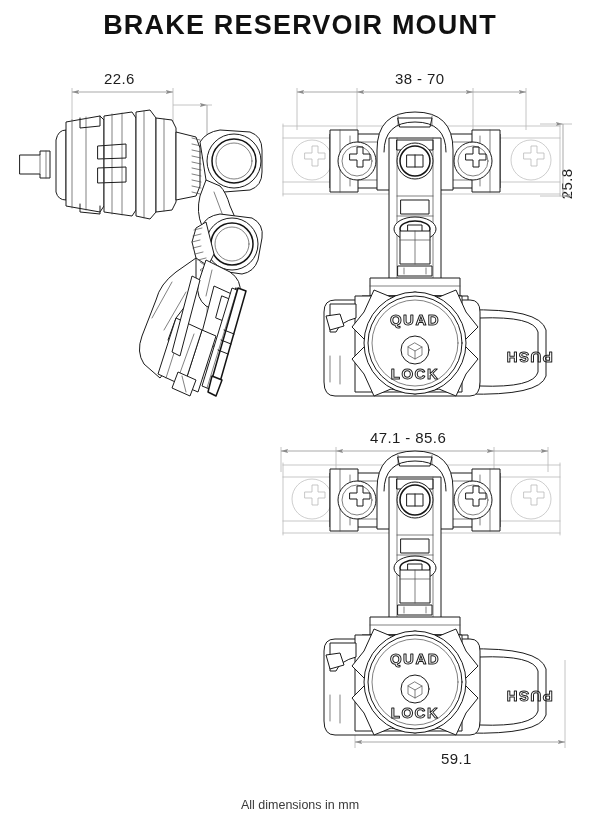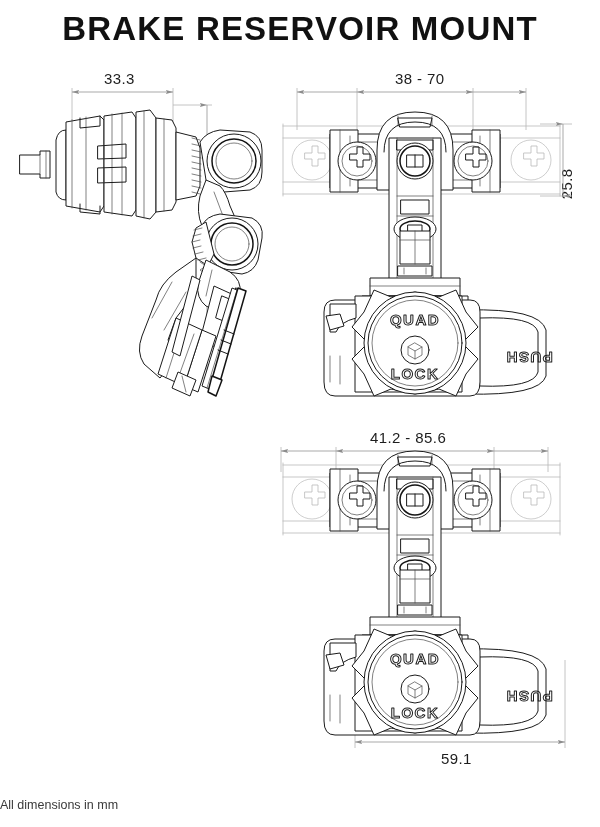--- a/index.html
+++ b/index.html
@@ -6,25 +6,25 @@
   body{
     width:600px;height:827px;position:relative;overflow:hidden;
     font-family:"Liberation Sans", sans-serif;
     color:#1a1a1a;
     -webkit-font-smoothing:antialiased;
   }
   #page{position:relative;width:600px;height:827px;}
 
   .title{
     position:absolute;top:10px;left:0;width:600px;text-align:center;
-    font-size:33px;font-weight:bold;letter-spacing:1.2px;color:#111;
+    font-size:27px;font-weight:bold;letter-spacing:1.2px;color:#111;
     font-family:"Liberation Sans", sans-serif;
   }
   .footer{
-    position:absolute;top:798px;left:0;width:600px;text-align:left;
+    position:absolute;top:798px;left:0;width:600px;text-align:center;
     font-size:12.5px;color:#3a3a3a;
   }
 
   
   .dimlabel{
     position:absolute;font-size:15px;color:#1d1d1d;white-space:nowrap;
     letter-spacing:.4px;
   }
   .dimlabel.vert{transform-origin:50% 50%;}
 
@@ -43,29 +43,29 @@
   .dimext{fill:none;stroke:#b5b5b5;stroke-width:.8;}
   .arrowF{fill:#8c8c8c;}
 </style>
 </head>
 <body>
 
 <div id="page">
 
   <div class="title">BRAKE RESERVOIR MOUNT</div>
 
-  <div class="dimlabel" style="left:104px;top:70px;">33.3</div>
+  <div class="dimlabel" style="left:104px;top:70px;">22.6</div>
 
   <div class="dimlabel vert" style="left:203px;top:227px;transform:rotate(-90deg) translate(-50%,-50%);">90.6</div>
 
   <div class="dimlabel" style="left:395px;top:70px;">38 - 70</div>
 
   <div class="dimlabel vert" style="left:560px;top:160px;transform:rotate(-90deg) translate(-50%,-50%);">25.8</div>
 
-  <div class="dimlabel" style="left:370px;top:429px;">41.2 - 85.6</div>
+  <div class="dimlabel" style="left:370px;top:429px;">47.1 - 85.6</div>
 
   <div class="dimlabel" style="left:441px;top:750px;">59.1</div>
 
   <svg class="draw" viewBox="0 0 600 827">
     <defs>
       <marker id="arL" markerWidth="9" markerHeight="6" refX="0.5" refY="3" orient="auto">
         <path class="arrowF" d="M9,0.6 L0.5,3 L9,5.4 L7.4,3 Z"></path>
       </marker>
       <marker id="arR" markerWidth="9" markerHeight="6" refX="8.5" refY="3" orient="auto">
         <path class="arrowF" d="M0,0.6 L8.5,3 L0,5.4 L1.6,3 Z"></path>

